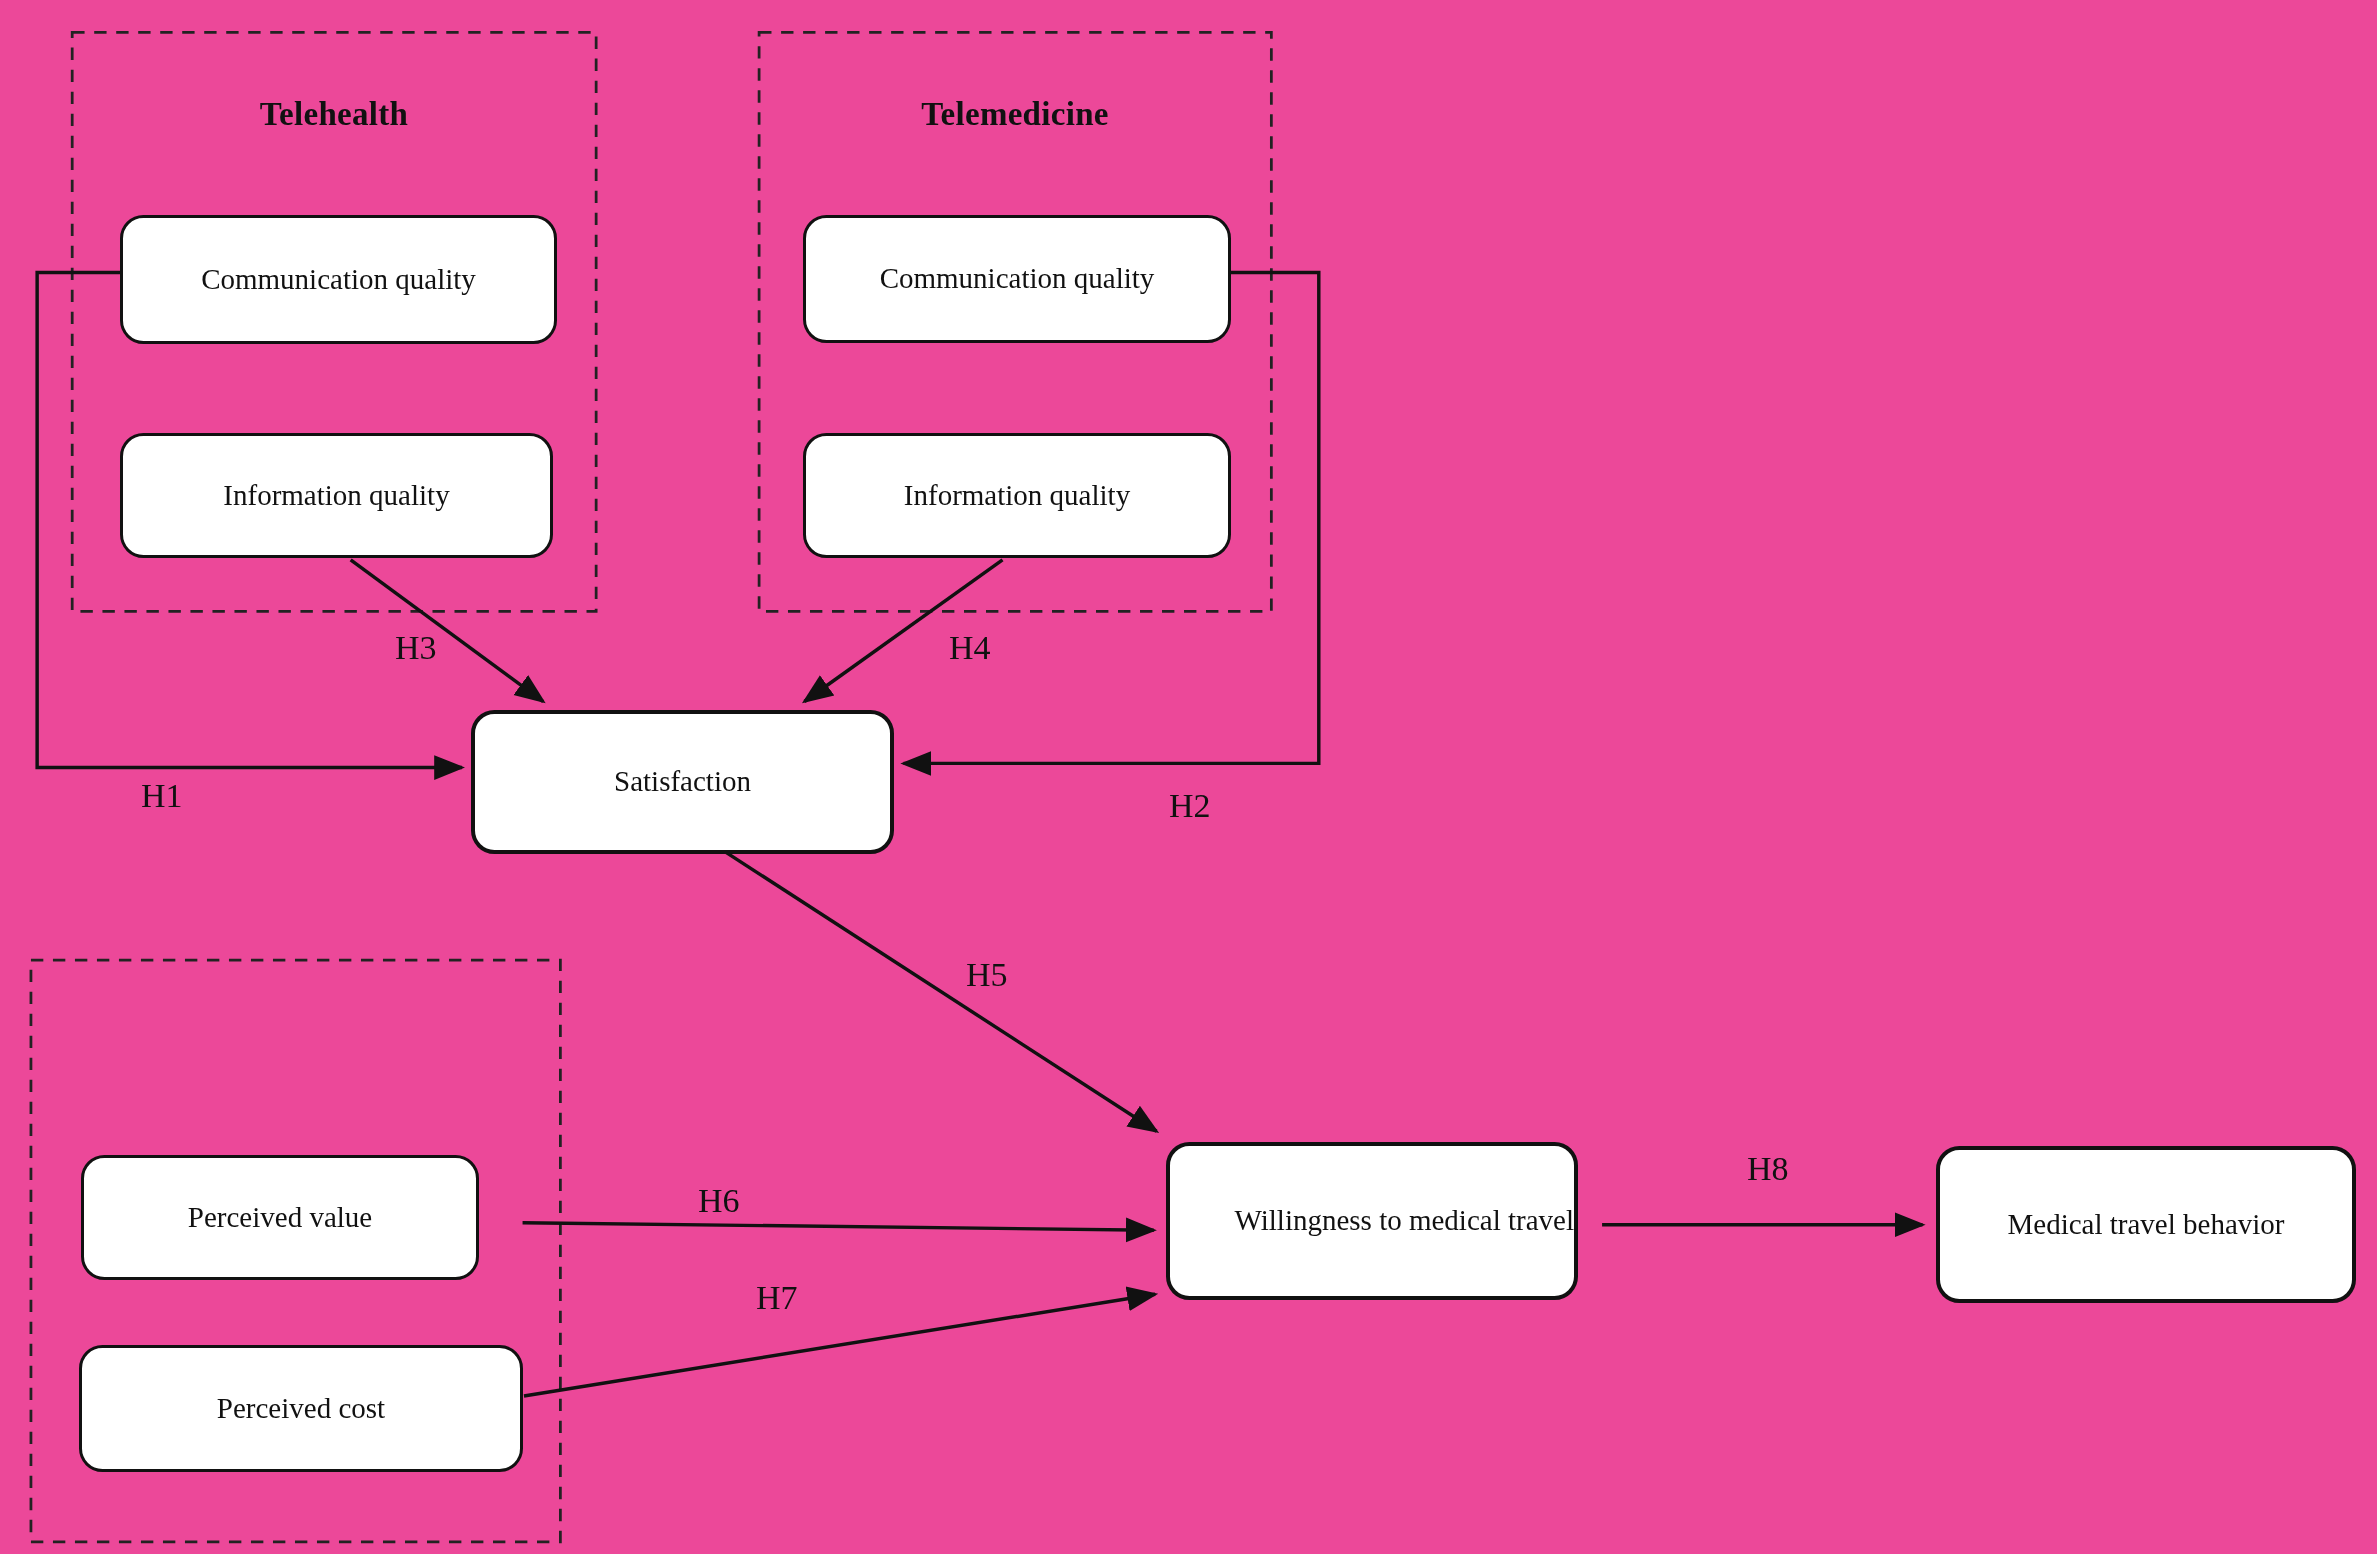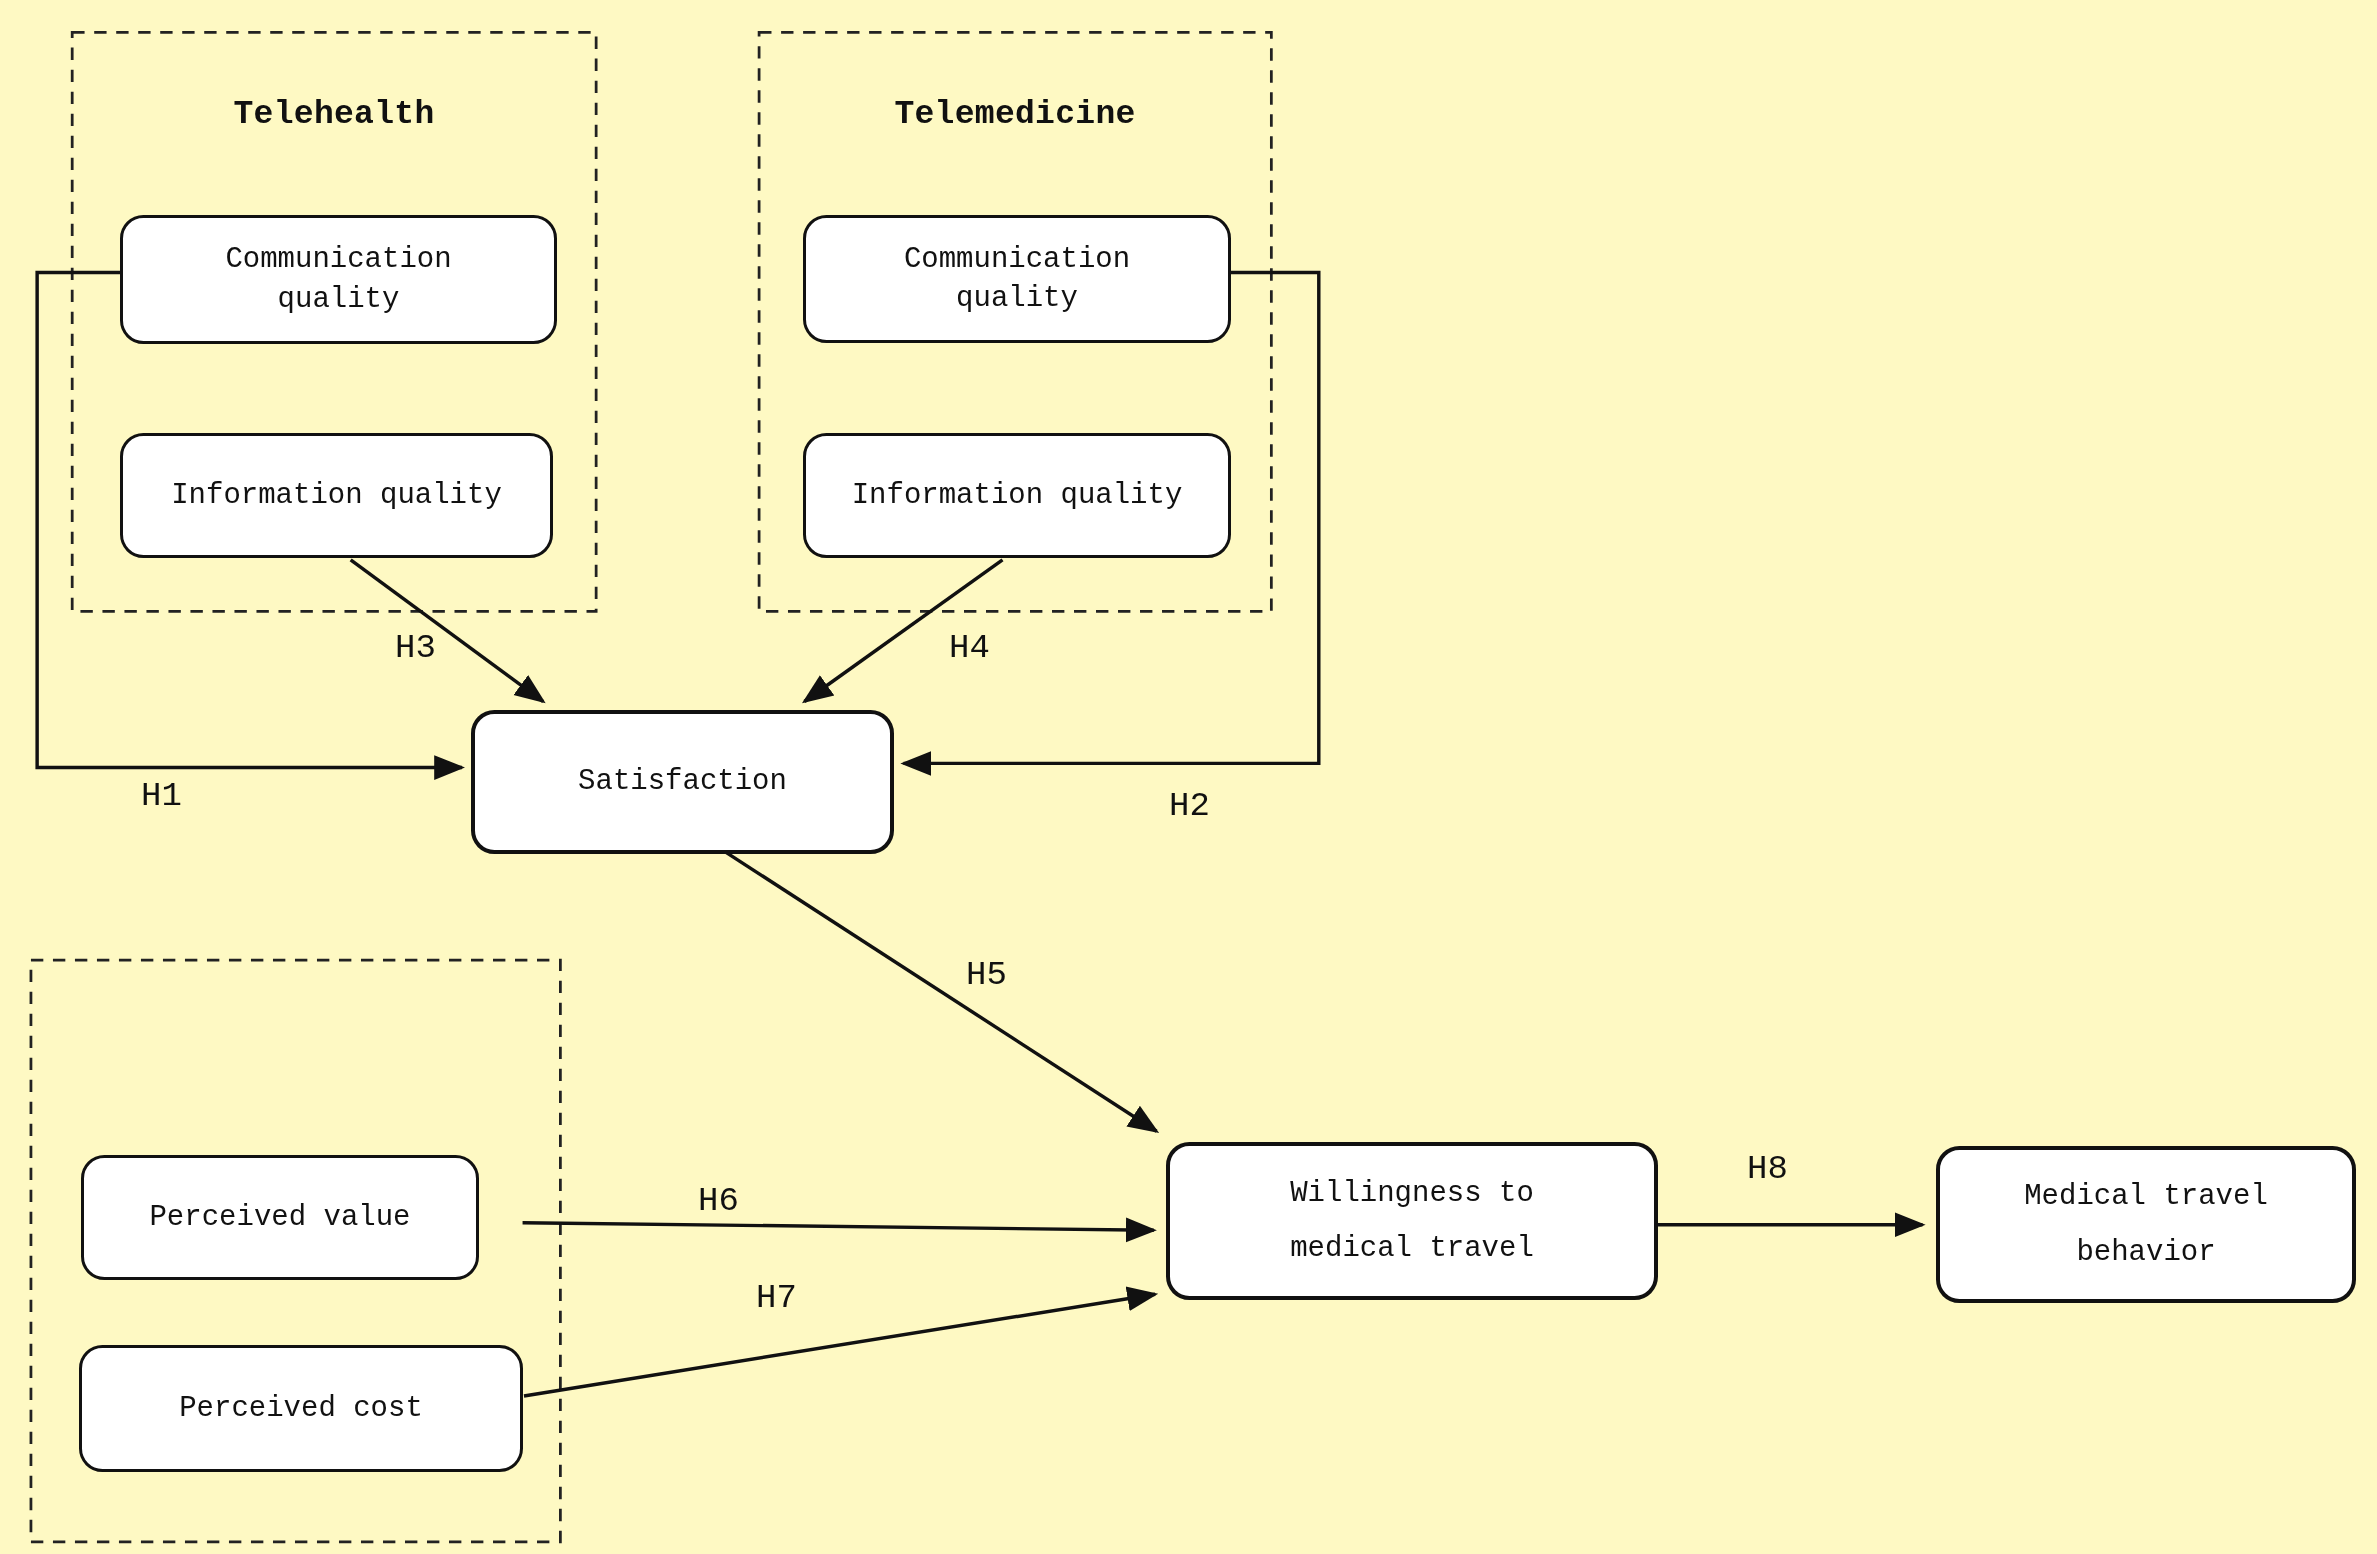--- a/index.html
+++ b/index.html
@@ -4,22 +4,22 @@
 <style>
   html, body {
     margin: 0;
     padding: 0;
     background: #ffffff;
   }
   #stage {
     position: relative;
     width: 2377px;
     height: 1555px;
-    background: #fef9c3;
-    font-family: Liberation Mono, monospace;
+    background: #ec4899;
+    font-family: Liberation Serif, serif;
     color: #111111;
     overflow: hidden;
   }
   #connector-layer {
     position: absolute;
     left: 0;
     top: 0;
     width: 2377px;
     height: 1555px;
   }
@@ -129,21 +129,21 @@
   </div>
 
   <div class="node" style="left:81px; top:1155px; width:398px; height:125px;">
     <span class="node__text">Perceived value</span>
   </div>
 
   <div class="node" style="left:79px; top:1345px; width:444px; height:127px;">
     <span class="node__text">Perceived cost</span>
   </div>
 
-  <div class="node node--thick node--airy" style="left:1166px; top:1142px; width:492px; height:158px;">
+  <div class="node node--thick node--airy" style="left:1166px; top:1142px; width:412px; height:158px;justify-content:flex-end;">
     <span class="node__text">Willingness to medical travel</span>
   </div>
 
   <div class="node node--thick node--airy node--airy2" style="left:1936px; top:1146px; width:420px; height:157px;">
     <span class="node__text">Medical travel behavior</span>
   </div>
 
   <div class="hlabel" style="left:141px; top:777px;">H1</div>
   <div class="hlabel" style="left:1169px; top:787px;">H2</div>
   <div class="hlabel" style="left:395px; top:629px;">H3</div>

